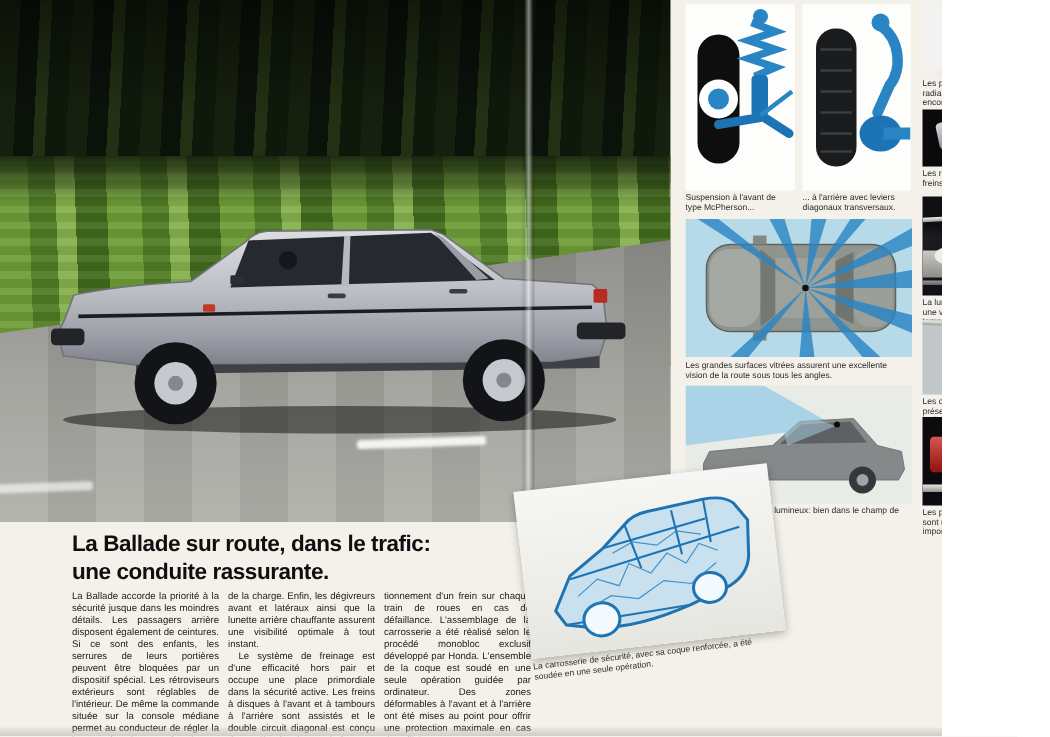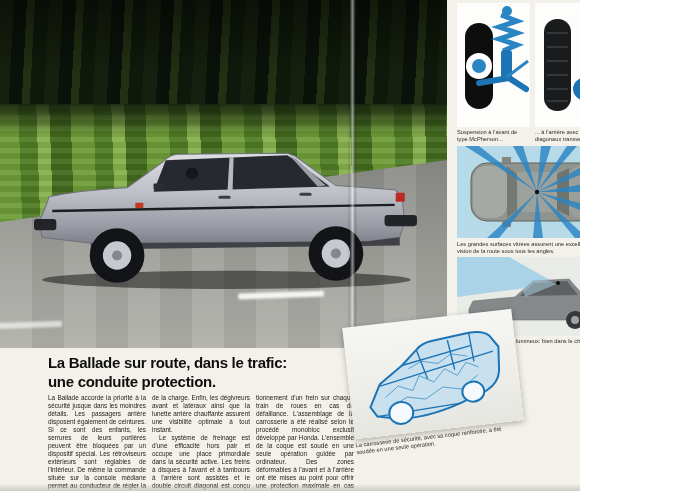--- a/index.html
+++ b/index.html
@@ -1,16 +1,16 @@
 <!DOCTYPE html>
 <html><head>
 <meta charset="utf-8">
 <style>
   html,body{margin:0;padding:0;}
-  .page{position:relative;width:580px;height:491px;background:#f4f1ea;overflow:hidden;
+  .page{position:relative;width:628px;height:491px;background:#f4f1ea;overflow:hidden;
         font-family:"Liberation Sans", sans-serif;}
   .abs{position:absolute;}
 
   
   .photo{left:0;top:0;width:447px;height:348px;overflow:hidden;background:#8c8c88;}
   .trees{left:0;top:0;width:100%;height:122px;
     background:
       linear-gradient(180deg, rgba(0,0,0,.45), rgba(0,0,0,0) 60%),
       repeating-linear-gradient(93deg,#16200e 0 14px,#0b120a 14px 27px,#223013 27px 35px,#0f190b 35px 49px);}
   .grass{left:0;top:104px;width:100%;height:140px;
@@ -124,21 +124,21 @@
       <circle cx="298" cy="112" r="27" fill="#131417"></circle>
       <circle cx="298" cy="112" r="14" fill="#c6c9cf"></circle>
       <circle cx="298" cy="112" r="5" fill="#84878e"></circle>
     </svg>
 
     <div class="abs crease"></div>
   </div>
 
   <div class="abs headline">
     <div>La Ballade sur route, dans le trafic:</div>
-    <div>une conduite protection.</div>
+    <div>une conduite rassurante.</div>
   </div>
 
   <div class="abs bodycols">
     <div class="bcol">
       <p>La Ballade accorde la priorité à la sécurité jusque dans les moindres détails. Les passagers arrière disposent également de ceintures. Si ce sont des enfants, les serrures de leurs portières peuvent être bloquées par un dispositif spécial. Les rétroviseurs extérieurs sont réglables de l'intérieur. De même la commande située sur la console médiane permet au conducteur de régler la hauteur des phares en fonction</p>
     </div>
     <div class="bcol">
       <p>de la charge. Enfin, les dégivreurs avant et latéraux ainsi que la lunette arrière chauffante assurent une visibilité optimale à tout instant.</p>
       <p class="pind">Le système de freinage est d'une efficacité hors pair et occupe une place primordiale dans la sécurité active. Les freins à disques à l'avant et à tambours à l'arrière sont assistés et le double circuit diagonal est conçu de manière à préserver le fonc-</p>
     </div>

